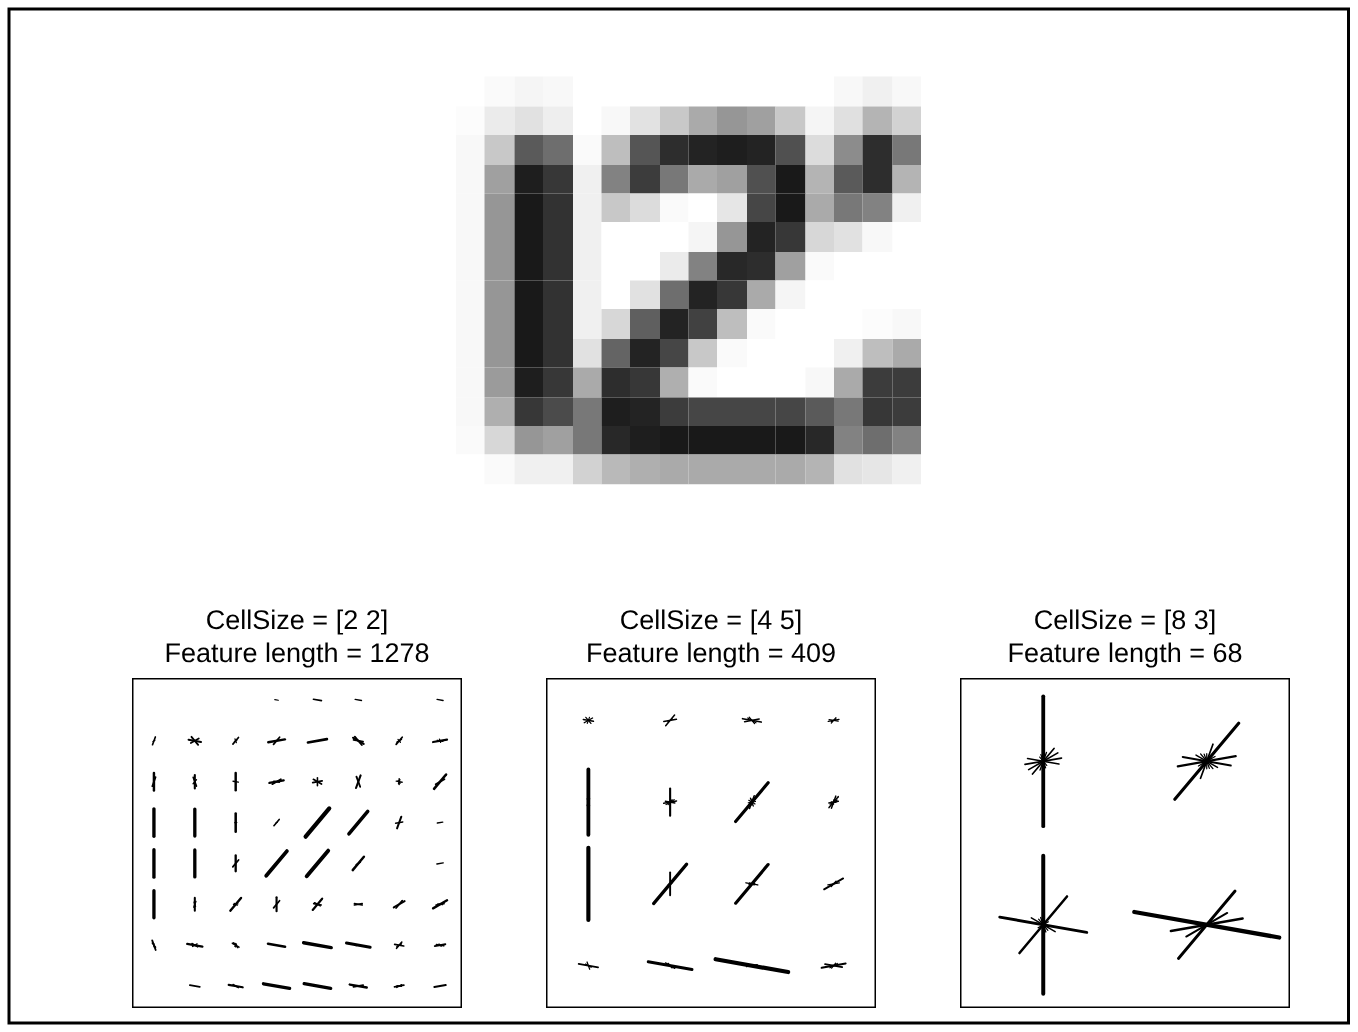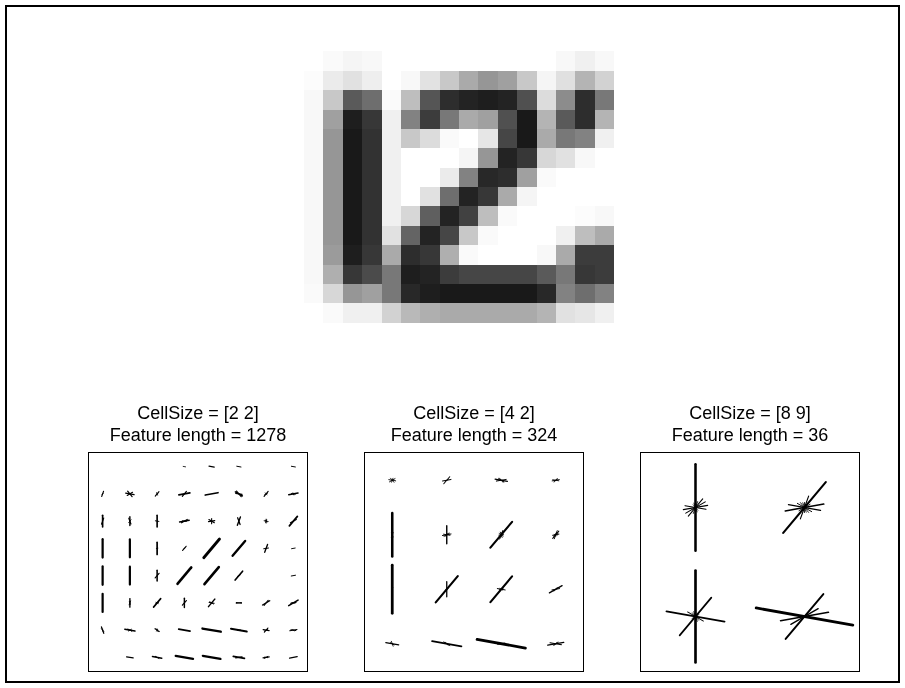--- a/index.html
+++ b/index.html
@@ -400,22 +400,22 @@
           <line x1="153.10587653291907" y1="203.80530929590856" x2="146.64412346708093" y2="204.94469070409144" stroke="#000" stroke-width="1.19" stroke-linecap="round"></line>
           <line x1="175.65142676002066" y1="204.11516927974165" x2="178.59857323997934" y2="204.63483072025835" stroke="#000" stroke-width="0.87" stroke-linecap="round"></line>
           <line x1="178.78650100165615" y1="203.41573194943498" x2="175.46349899834385" y2="205.33426805056502" stroke="#000" stroke-width="0.94" stroke-linecap="round"></line>
           <line x1="180.23947998679003" y1="203.82583314745236" x2="174.01052001320997" y2="204.92416685254764" stroke="#000" stroke-width="1.17" stroke-linecap="round"></line>
           <line x1="208.18065248674927" y1="203.70396078738585" x2="200.56934751325073" y2="205.04603921261415" stroke="#000" stroke-width="1.29" stroke-linecap="round"></line>
         </svg>
       </div>
   </div>
 
   <div class="subplot sp2">
-    <div class="title"><span>CellSize = [4 2]</span>
-<span>Feature length = 324</span></div>
+    <div class="title"><span>CellSize = [4 5]</span>
+<span>Feature length = 409</span></div>
     <div class="hogbox" id="hog1" style="width:218px;height:218px">
         <svg width="218" height="218" viewBox="0 0 218 218">
           <line x1="23.827804582856576" y1="26.646574614700754" x2="30.672195417143424" y2="27.853425385299246" stroke="#000" stroke-width="0.91" stroke-linecap="round"></line>
           <line x1="25.543907118839506" y1="25.216757679577576" x2="28.956092881160494" y2="29.283242320422424" stroke="#000" stroke-width="0.84" stroke-linecap="round"></line>
           <line x1="27.971813000627538" y1="25.266835079707057" x2="26.528186999372462" y2="29.233164920292943" stroke="#000" stroke-width="0.79" stroke-linecap="round"></line>
           <line x1="30.02964496268064" y1="25.645171232544747" x2="24.47035503731936" y2="28.854828767455253" stroke="#000" stroke-width="0.89" stroke-linecap="round"></line>
           <line x1="84.72070688622028" y1="23.709649395802625" x2="78.77929311377972" y2="30.790350604197375" stroke="#000" stroke-width="1.01" stroke-linecap="round"></line>
           <line x1="83.31513408458855" y1="26.34636941494494" x2="80.18486591541145" y2="28.15363058505506" stroke="#000" stroke-width="0.76" stroke-linecap="round"></line>
           <line x1="85.98655632190375" y1="26.50298081515735" x2="77.51344367809625" y2="27.99701918484265" stroke="#000" stroke-width="0.99" stroke-linecap="round"></line>
           <line x1="130.06041035780387" y1="26.158608346567167" x2="142.43958964219613" y2="28.341391653432833" stroke="#000" stroke-width="1.16" stroke-linecap="round"></line>
@@ -468,22 +468,22 @@
           <line x1="139.81288642322764" y1="190.1217669943851" x2="132.68711357677236" y2="191.3782330056149" stroke="#000" stroke-width="0.92" stroke-linecap="round"></line>
           <line x1="185.00865362380569" y1="189.73764572828418" x2="196.49134637619431" y2="191.76235427171582" stroke="#000" stroke-width="1.12" stroke-linecap="round"></line>
           <line x1="192.09366459678742" y1="189.14868288953693" x2="189.40633540321258" y2="192.35131711046307" stroke="#000" stroke-width="0.79" stroke-linecap="round"></line>
           <line x1="193.21637473130795" y1="189.32603788495686" x2="188.28362526869205" y2="192.17396211504314" stroke="#000" stroke-width="0.86" stroke-linecap="round"></line>
           <line x1="198.7544138649506" y1="189.3386058708523" x2="182.7455861350494" y2="192.1613941291477" stroke="#000" stroke-width="1.33" stroke-linecap="round"></line>
         </svg>
       </div>
   </div>
 
   <div class="subplot sp3">
-    <div class="title"><span>CellSize = [8 9]</span>
-<span>Feature length = 36</span></div>
+    <div class="title"><span>CellSize = [8 3]</span>
+<span>Feature length = 68</span></div>
     <div class="hogbox" id="hog2" style="width:218px;height:218px">
         <svg width="218" height="218" viewBox="0 0 218 218">
           <line x1="44.052049200310215" y1="52.657744380900105" x2="64.94795079968978" y2="56.342255619099895" stroke="#000" stroke-width="1.08" stroke-linecap="round"></line>
           <line x1="52.152717408759784" y1="51.70261753905563" x2="56.847282591240216" y2="57.29738246094437" stroke="#000" stroke-width="0.76" stroke-linecap="round"></line>
           <line x1="52.90218848010799" y1="50.11004892855223" x2="56.09781151989201" y2="58.88995107144777" stroke="#000" stroke-width="0.81" stroke-linecap="round"></line>
           <line x1="54.5" y1="11.197186852981496" x2="54.5" y2="97.8028131470185" stroke="#000" stroke-width="2.54" stroke-linecap="round"></line>
           <line x1="56.64226035705019" y1="48.614188042411804" x2="52.35773964294981" y2="60.385811957588196" stroke="#000" stroke-width="0.88" stroke-linecap="round"></line>
           <line x1="61.68456841733583" y1="45.93776477740113" x2="47.31543158266417" y2="63.06223522259887" stroke="#000" stroke-width="1.10" stroke-linecap="round"></line>
           <line x1="64.20800206203577" y1="48.89508239619021" x2="44.79199793796423" y2="60.10491760380979" stroke="#000" stroke-width="1.10" stroke-linecap="round"></line>
           <line x1="66.658471368527" y1="52.35613345355731" x2="42.341528631473004" y2="56.64386654644269" stroke="#000" stroke-width="1.15" stroke-linecap="round"></line>

